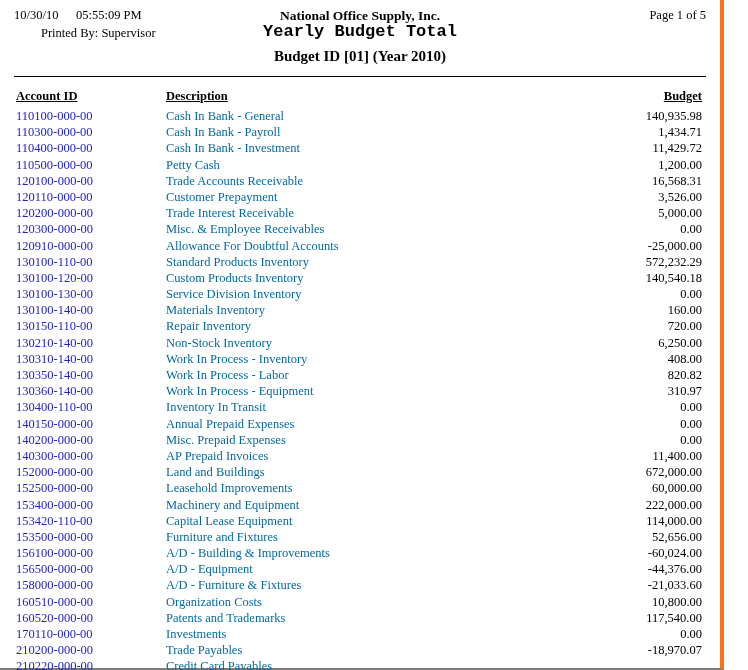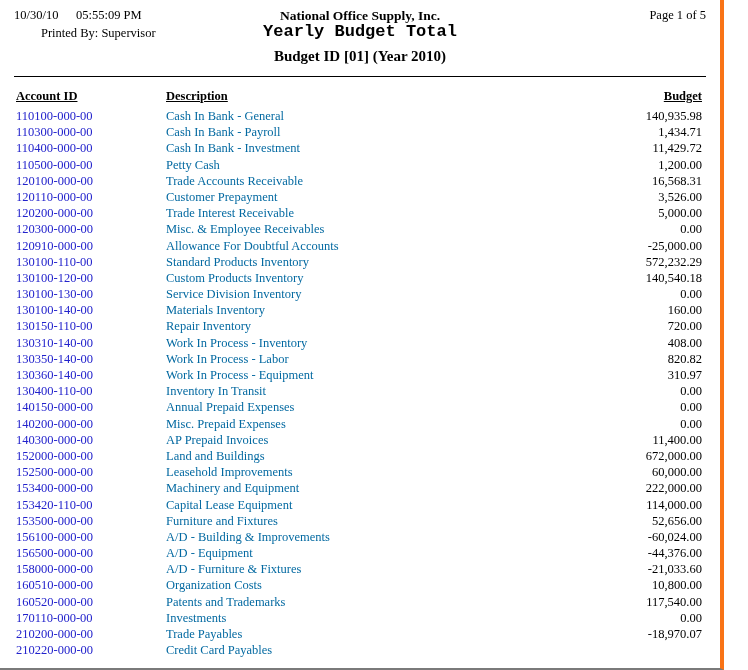--- a/index.html
+++ b/index.html
@@ -249,20 +249,25 @@
       <span class="acct">130100-140-00</span>
       <span class="desc">Materials Inventory</span>
       <span class="amt">160.00</span>
     </div>
     <div class="row">
       <span class="acct">130150-110-00</span>
       <span class="desc">Repair Inventory</span>
       <span class="amt">720.00</span>
     </div>
     <div class="row">
+      <span class="acct">130210-140-00</span>
+      <span class="desc">Non-Stock Inventory</span>
+      <span class="amt">6,250.00</span>
+    </div>
+    <div class="row">
       <span class="acct">130310-140-00</span>
       <span class="desc">Work In Process - Inventory</span>
       <span class="amt">408.00</span>
     </div>
     <div class="row">
       <span class="acct">130350-140-00</span>
       <span class="desc">Work In Process - Labor</span>
       <span class="amt">820.82</span>
     </div>
     <div class="row">

